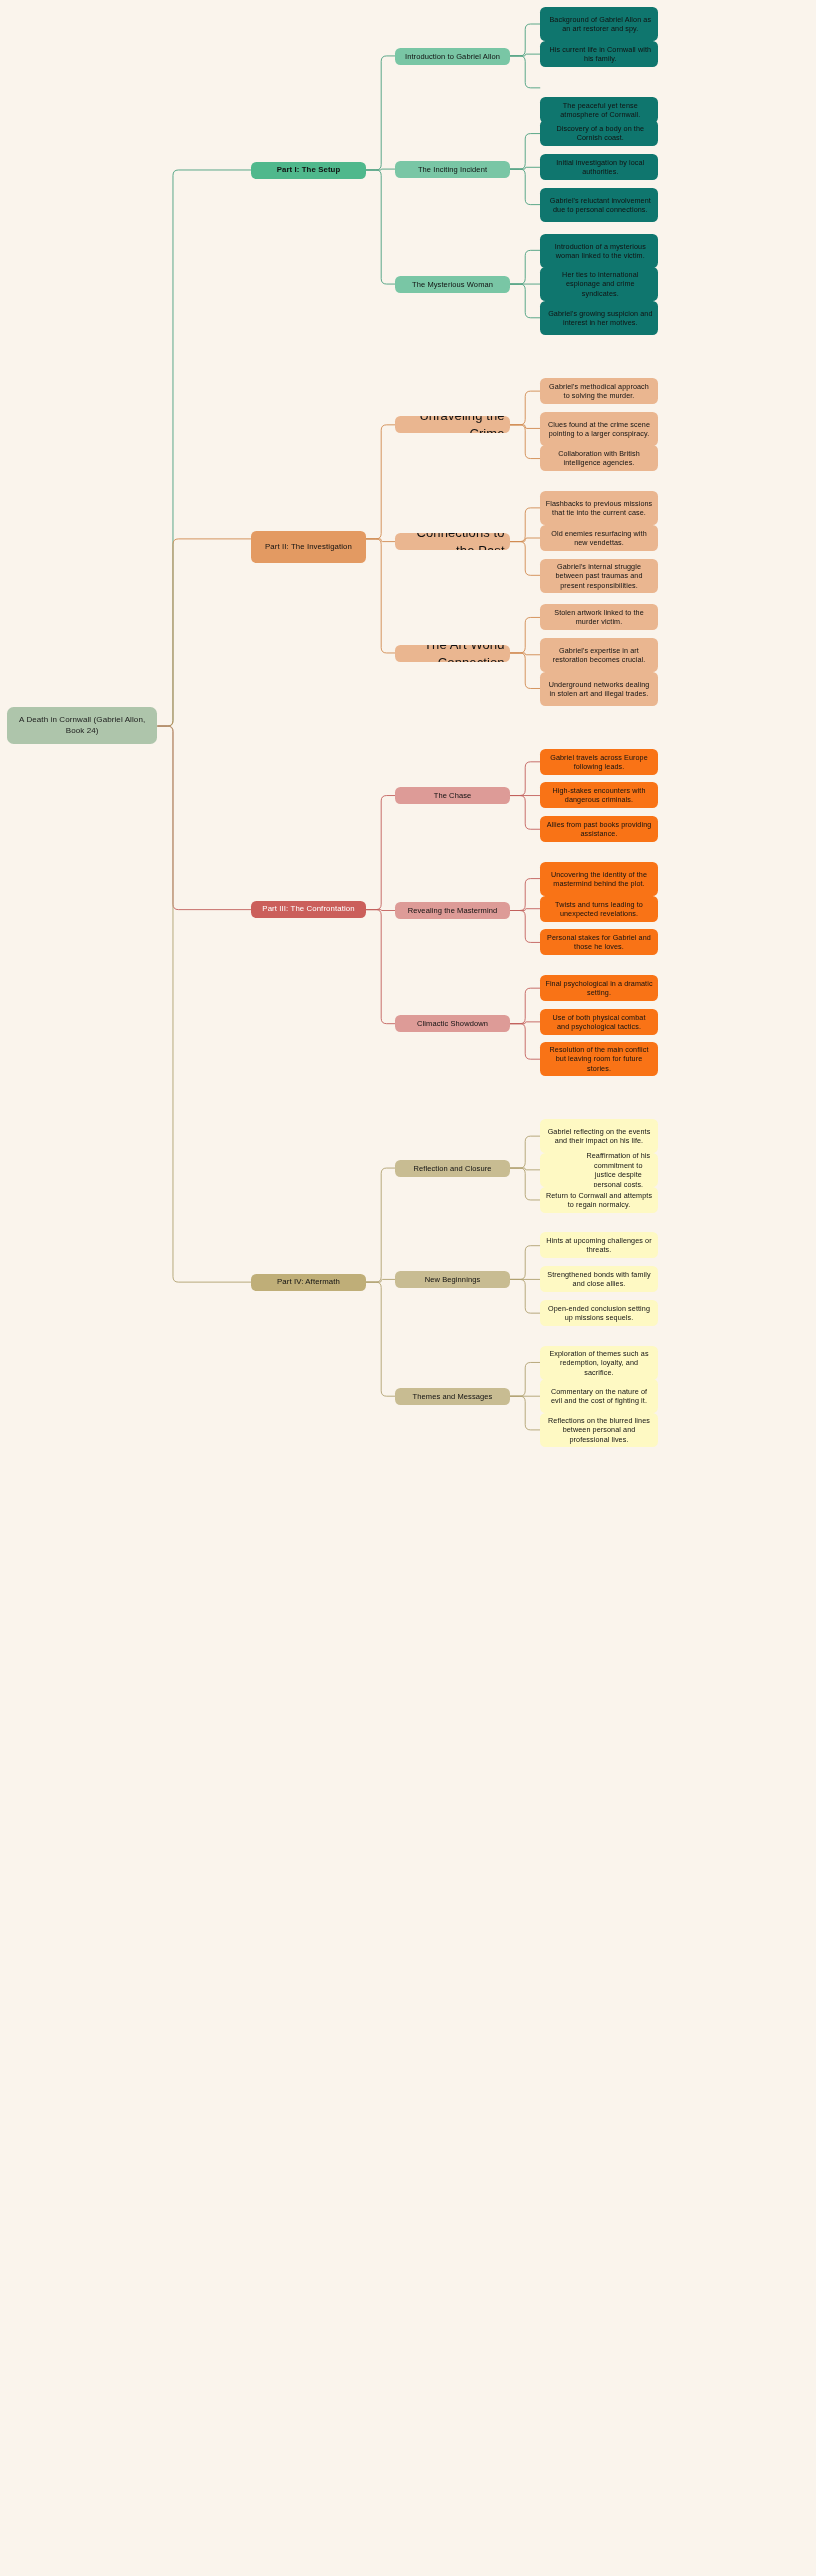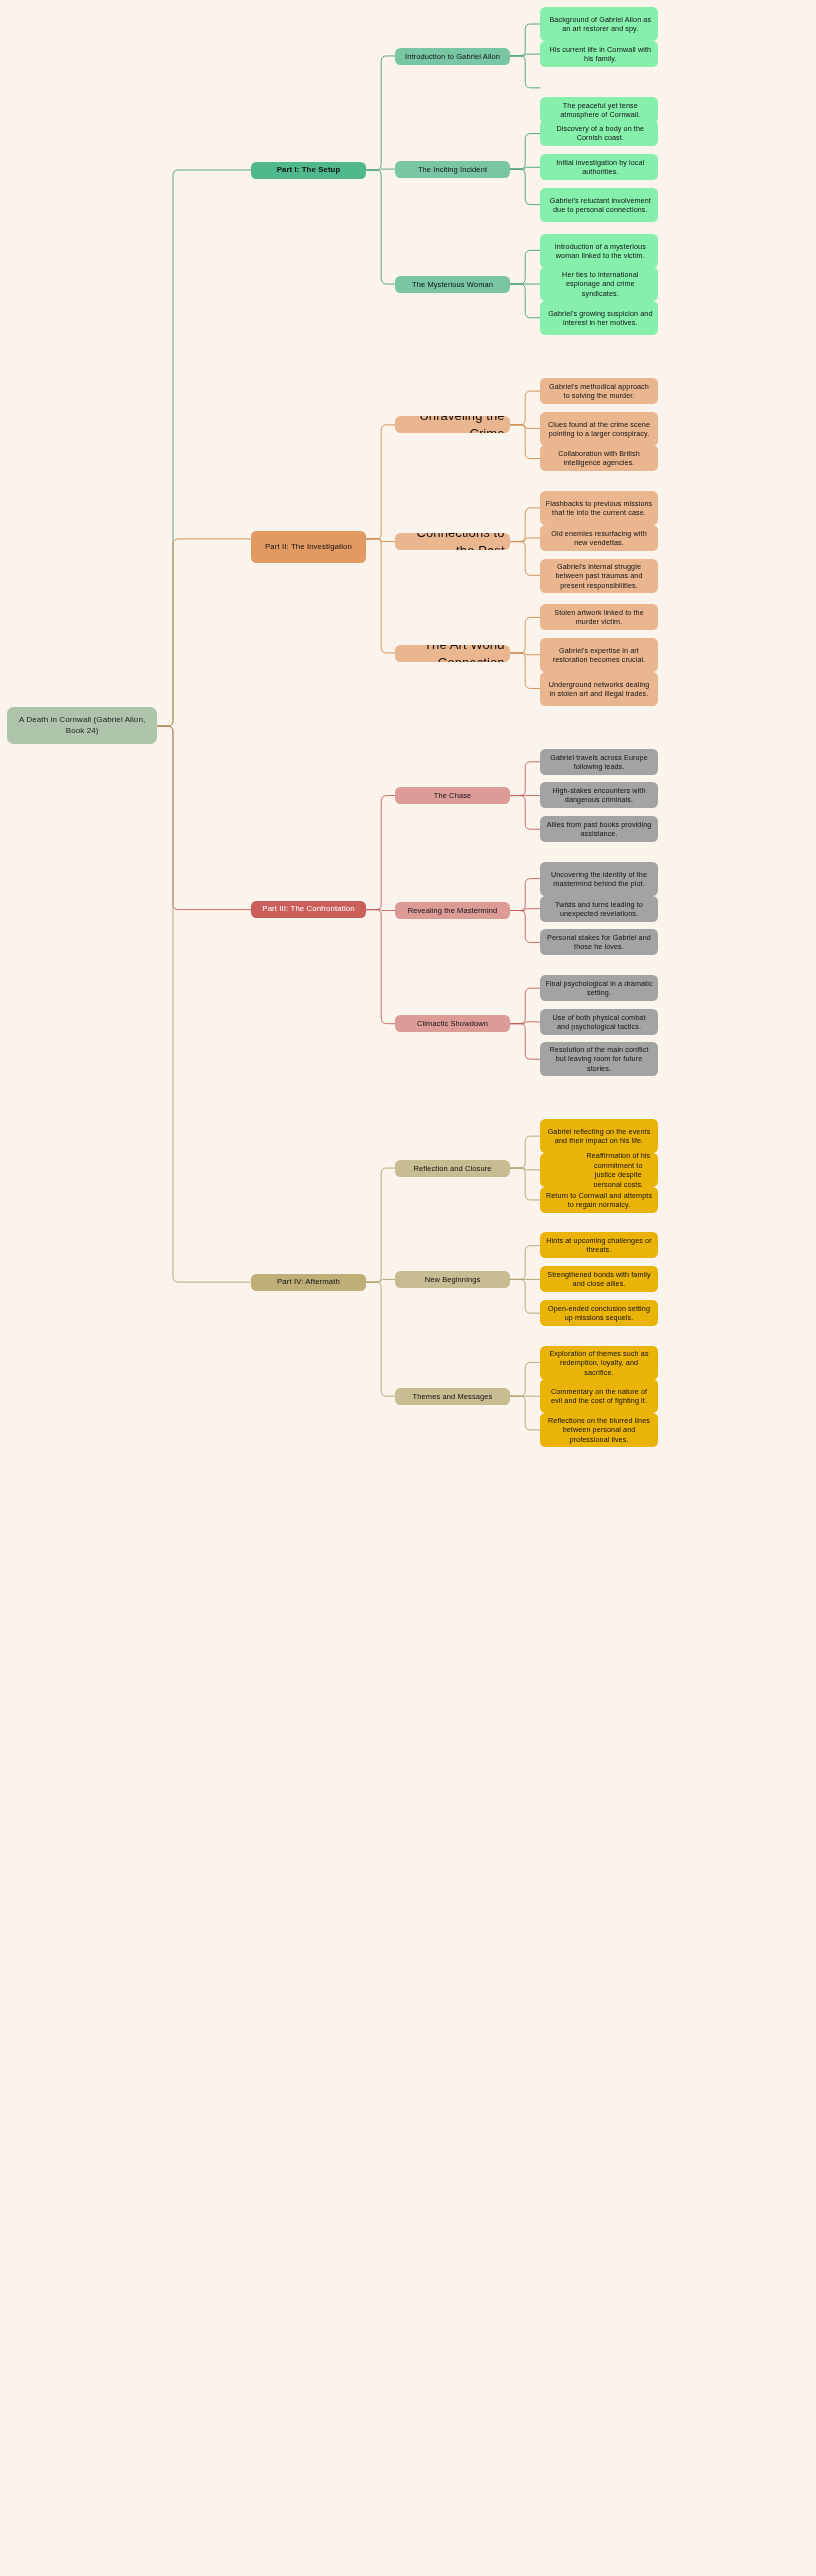--- a/index.html
+++ b/index.html
@@ -42,33 +42,33 @@
   }
   .node-root {
     background: #aec5ab;
     color: #1c1c1c;
     font-size: 8px;
     border-radius: 6.6px;
   }
   
   .lvl1-green  { background: #4fb88c; color: #111; font-size: 7.8px; }
   .lvl2-green  { background: #79c6a5; color: #111; font-size: 7.5px; }
-  .leaf-green  { background: #86efac; color: #111; font-size: 7.2px; padding-left: 8px; }
+  .leaf-green  { background: #0f766e; color: #111; font-size: 7.2px; padding-left: 8px; }
   
   .lvl1-orange { background: #e39a62; color: #111; font-size: 7.8px; }
   .lvl2-orange { background: #eab690; color: #111; font-size: 13px; text-align: right; }
   .leaf-orange { background: #eab690; color: #111; font-size: 7.2px; }
   
   .lvl1-red    { background: #cb5f5b; color: #ffffff; font-size: 7.8px; }
   .lvl2-red    { background: #dd9b97; color: #111; font-size: 7.5px; }
-  .leaf-red    { background: #a3a3a3; color: #111; font-size: 7.2px; }
+  .leaf-red    { background: #f97316; color: #111; font-size: 7.2px; }
   
   .lvl1-khaki  { background: #bfae78; color: #111; font-size: 7.8px; }
   .lvl2-khaki  { background: #c8bc92; color: #111; font-size: 7.5px; }
-  .leaf-khaki  { background: #eab308; color: #111; font-size: 7.2px; justify-content: center; }
+  .leaf-khaki  { background: #fef9c3; color: #111; font-size: 7.2px; justify-content: center; }
 </style>
 </head>
 <body>
 
 <div id="canvas">
   <svg id="edges" viewBox="0 0 1361 4293" width="817" height="2576">
       <path d="M 849 93.2 L 866 93.2 Q 875 93.2 875 84.2 L 875 49 Q 875 40 884 40 L 900 40" fill="none" stroke="#4a9e7e" stroke-width="1.5"></path>
       <path d="M 849 93.2 L 873.5 93.2 Q 875 93.2 875 91.7 L 875 91.7 Q 875 90.2 876.5 90.2 L 900 90.2" fill="none" stroke="#4a9e7e" stroke-width="1.5"></path>
       <path d="M 849 93.2 L 866 93.2 Q 875 93.2 875 102.2 L 875 137.4 Q 875 146.4 884 146.4 L 900 146.4" fill="none" stroke="#4a9e7e" stroke-width="1.5"></path>
       <path d="M 849 281.8 L 866 281.8 Q 875 281.8 875 272.8 L 875 231.60000000000002 Q 875 222.60000000000002 884 222.60000000000002 L 900 222.60000000000002" fill="none" stroke="#4a9e7e" stroke-width="1.5"></path>

